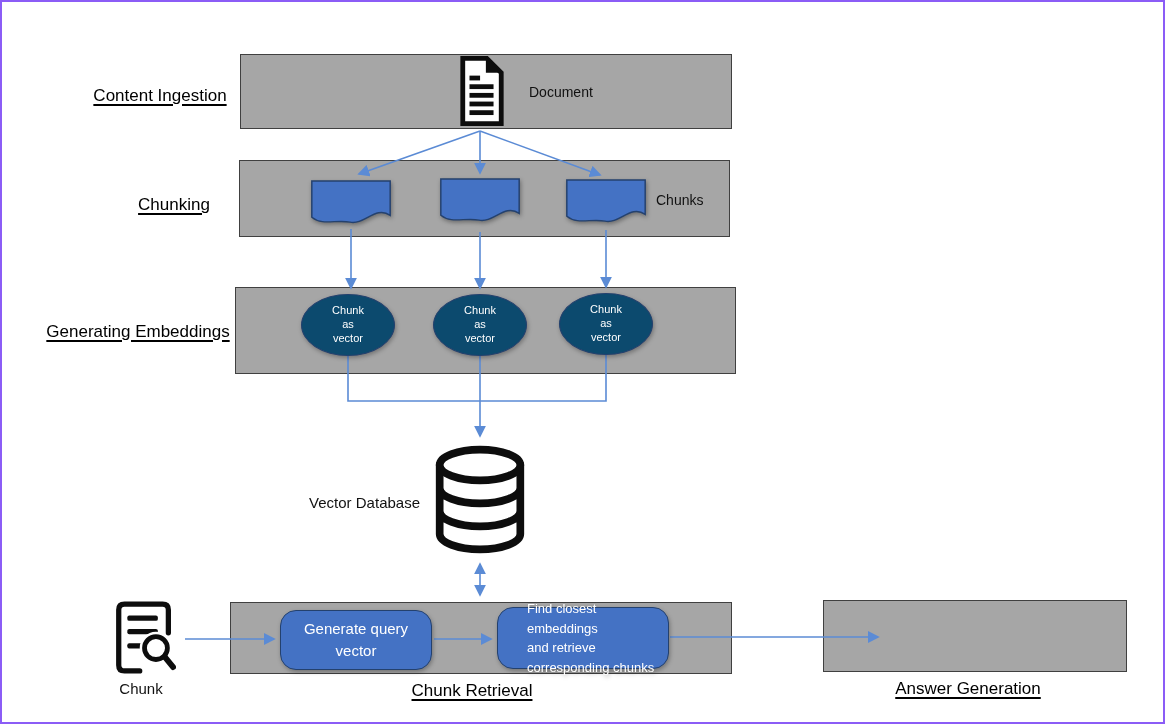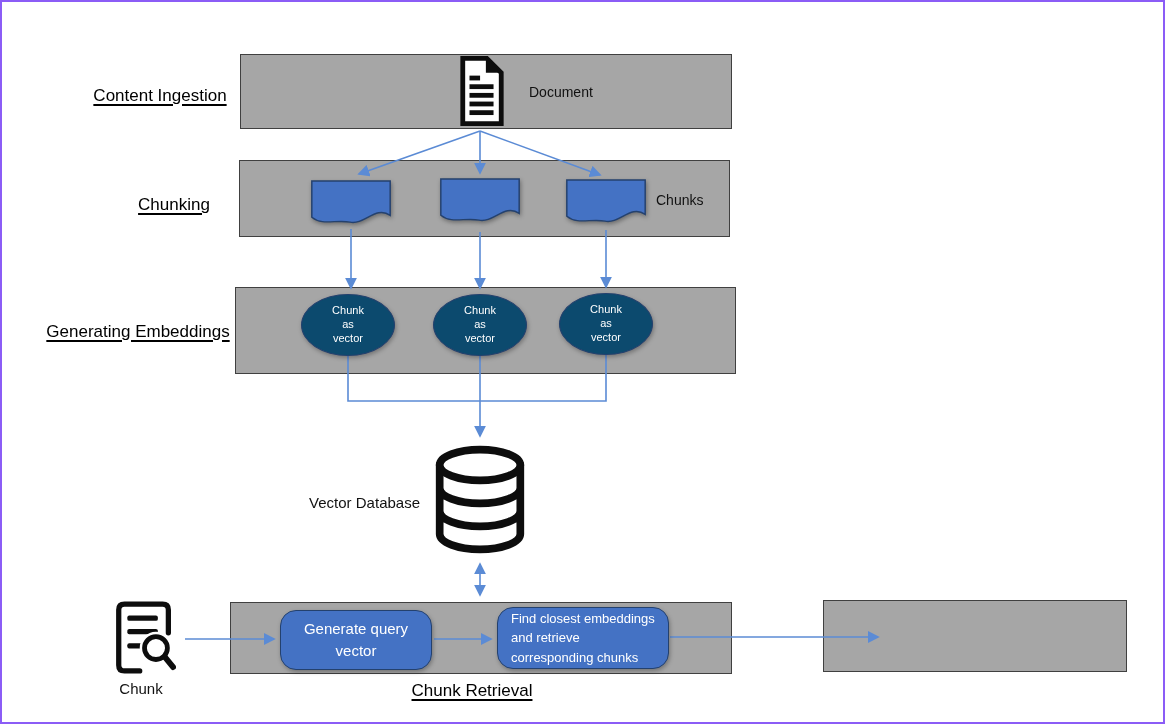--- a/index.html
+++ b/index.html
@@ -44,20 +44,21 @@
       <line x1="183" y1="637" x2="272" y2="637" marker-end="url(#arr)"></line>
       <line x1="432" y1="637" x2="489" y2="637" marker-end="url(#arr)"></line>
       <line x1="668" y1="635" x2="876" y2="635" marker-end="url(#arr)"></line>
     </g>
   </svg>
 
   <div class="stage-label" style="left:48px;top:84px;">Content Ingestion</div>
   <div class="stage-label" style="left:62px;top:193px;">Chunking</div>
   <div class="stage-label" style="left:26px;top:320px;">Generating Embeddings</div>
   <div class="stage-label" style="left:360px;top:679px;">Chunk Retrieval</div>
+  <div class="stage-label" style="left:856px;top:677px;">Answer Generation</div>
 
   <svg class="abs" style="left:455px;top:53px;" width="50" height="72" viewBox="0 0 52 74">
     <path d="M6,3 H31 L46,18 V71 H6 Z" fill="#ffffff" stroke="#0d0d0d" stroke-width="5" stroke-linejoin="miter"></path>
     <path d="M30,2 L46,18 L30,18 Z" fill="#0d0d0d"></path>
     <rect x="13" y="21" width="11" height="5" fill="#0d0d0d"></rect>
     <rect x="13" y="30" width="25" height="5" fill="#0d0d0d"></rect>
     <rect x="13" y="39" width="25" height="5" fill="#0d0d0d"></rect>
     <rect x="13" y="48" width="25" height="5" fill="#0d0d0d"></rect>
     <rect x="13" y="57" width="25" height="5" fill="#0d0d0d"></rect>
   </svg>
@@ -96,17 +97,17 @@
     <rect x="15" y="30" width="32" height="5.5" rx="2" fill="#0d0d0d"></rect>
     <rect x="15" y="45" width="18" height="5.5" rx="2" fill="#0d0d0d"></rect>
     <circle cx="45" cy="50" r="17" fill="#ffffff"></circle>
     <circle cx="45" cy="50" r="12" fill="#ffffff" stroke="#0d0d0d" stroke-width="5"></circle>
     <line x1="54" y1="59" x2="63" y2="70" stroke="#0d0d0d" stroke-width="6" stroke-linecap="round"></line>
   </svg>
   <div class="node-label" style="left:89px;top:678px;width:100px;text-align:center;font-size:15px;">Chunk</div>
 
   <div class="bluebox" style="left:278px;top:608px;width:152px;height:60px;font-size:15px;line-height:1.5;text-align:center;">Generate query
 vector</div>
-  <div class="bluebox" style="left:495px;top:605px;width:172px;height:62px;font-size:13px;line-height:1.5;justify-content:flex-start;padding-left:13px;text-align:left;">Find closest embeddings
+  <div class="bluebox" style="left:495px;top:605px;width:172px;height:62px;font-size:13px;line-height:1.5;justify-content:flex-start;padding-left:29px;text-align:left;">Find closest embeddings
 and retrieve
 corresponding chunks</div>
 
 </div>
 
 </body></html>

